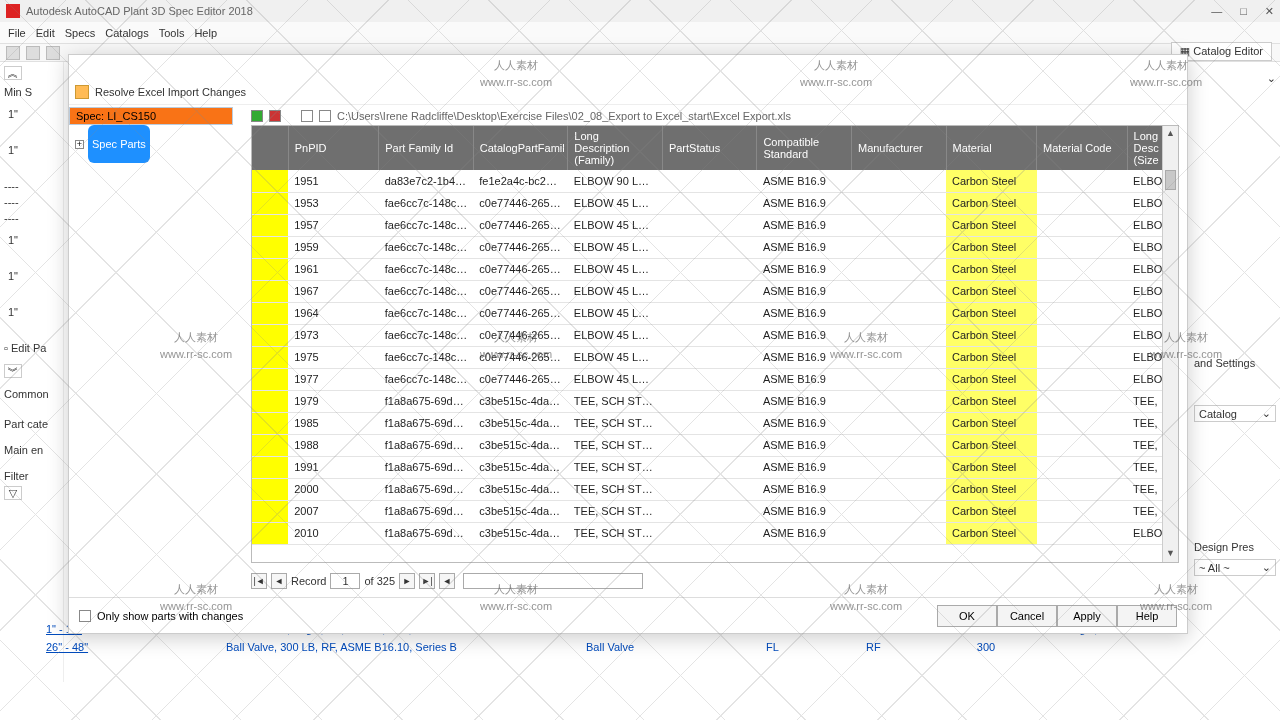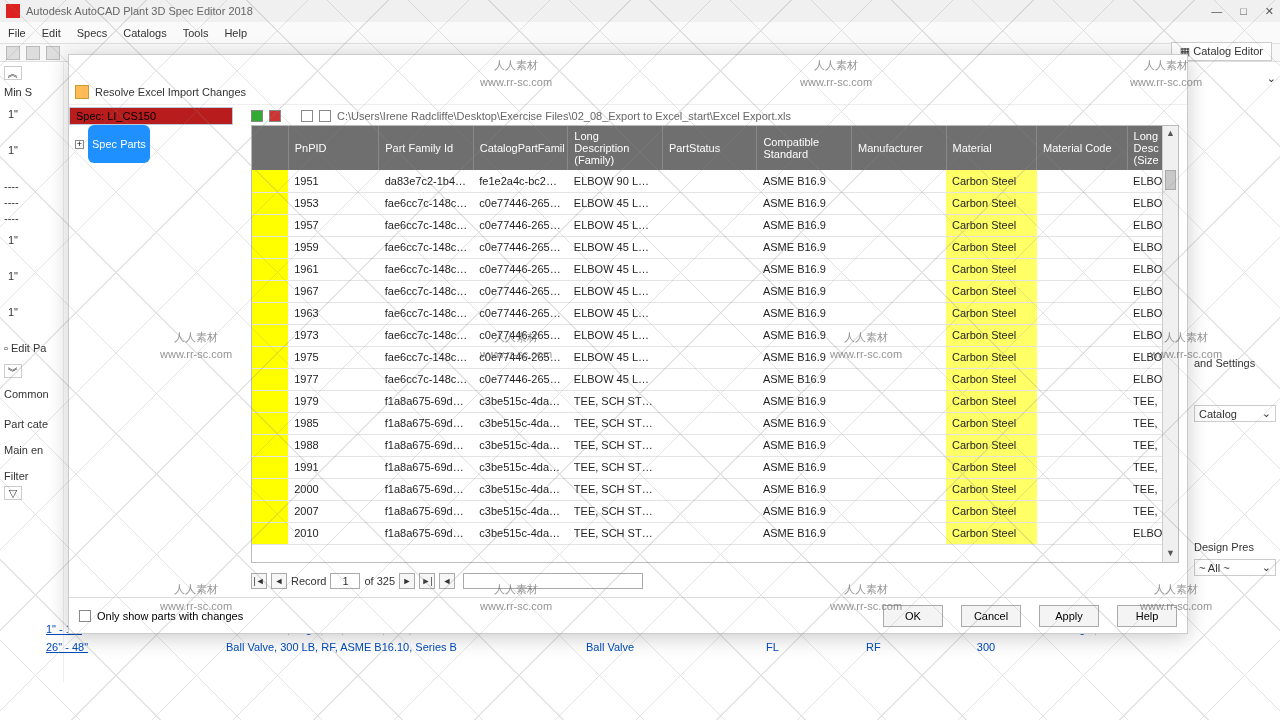--- a/index.html
+++ b/index.html
@@ -1,40 +1,40 @@
 <!DOCTYPE html>
 <html><head>
 <meta charset="utf-8">
 <style>
 * { margin: 0; padding: 0; box-sizing: border-box; font-family: "Segoe UI", Tahoma, sans-serif; font-size: 11px; }
 body { width: 1280px; height: 720px; background: #fff; position: relative; overflow: hidden; }
 .titlebar { height: 22px; background: #f0f0f0; display: flex; align-items: center; padding: 0 6px; color: #666; font-size: 11px; }
 .titlebar .logo { width: 14px; height: 14px; background: #d22; margin-right: 6px; display:inline-block; }
 .titlebar .winbtns { margin-left: auto; display: flex; gap: 18px; color: #555; }
 .titlebar .winbtns span { cursor: pointer; }
-.menubar { height: 22px; background: #fafafa; display: flex; align-items: center; gap: 16px; padding: 0 8px; border-bottom: 1px solid #e0e0e0; }
+.menubar { height: 22px; background: #fafafa; display: flex; align-items: center; gap: 10px; padding: 0 8px; border-bottom: 1px solid #e0e0e0; }
 .menubar span { color: #333; cursor: pointer; }
 .toolbar { height: 18px; background: #f8f8f8; border-bottom: 1px solid #e0e0e0; display:flex; align-items:center; gap:6px; padding:0 6px;}
 .toolbar .tb-ico { width:14px; height:14px; background:#ddd; border:1px solid #bbb;}
 .right-toolbar { position:absolute; right:8px; top:42px; display:flex; gap:10px; align-items:center; color:#333; font-size:11px;}
 .right-toolbar .btn { border:1px solid #ccc; padding:2px 8px; background:#fff;}
 .left-panel { position: absolute; left: 0; top: 62px; width: 64px; height: 620px; background: #fff; border-right:1px solid #eee; padding: 4px; color:#333;}
 .left-panel .chev { width:18px; height:14px; border:1px solid #ccc; text-align:center; line-height:12px; margin-bottom:6px; cursor:pointer;}
 .left-panel .lbl { font-size:11px; margin:4px 0; color:#333; white-space:nowrap;}
 .left-panel .sz { margin:10px 0 24px 4px; color:#333;}
 .right-panel { position:absolute; right:0; top:62px; width:90px; height:620px; background:#fff; padding:4px; color:#333; }
 .right-panel .lbl { margin:6px 0; white-space:nowrap; }
 .right-panel .dd { border:1px solid #ccc; padding:1px 4px; display:flex; justify-content:space-between; align-items:center; margin-bottom:13px;}
 
 .dialog { position: absolute; left: 68px; top: 54px; width: 1120px; height: 580px; background: #fff; border: 1px solid #ccc; box-shadow: 0 4px 20px rgba(0,0,0,.2); }
 .dialog-head { height: 26px; display: flex; align-items: center; padding: 0 6px; border-bottom: 1px solid #eee; margin-top: 24px; }
 .dialog-head .ico { width:14px; height:14px; background:#fb5; border:1px solid #c93; margin-right:6px;}
 .dialog-head .ttl { color: #333; }
 .dialog-sub { padding: 4px 6px; color: #555; }
-.spec-row { height: 18px; background: #b91c1c; border: 1px solid #bcd; padding: 0 6px; display:flex; align-items:center; color:#000; width: 164px; margin: 2px 0 0 0;}
+.spec-row { height: 18px; background: #f97316; border: 1px solid #bcd; padding: 0 6px; display:flex; align-items:center; color:#000; width: 164px; margin: 2px 0 0 0;}
 .tree { margin: 0 0 0 6px; }
 .tree .treeitem { display:flex; align-items:center; gap:4px;}
 .tree .plus { width:9px; height:9px; border:1px solid #888; text-align:center; line-height:7px; font-size:9px;}
 .tree .sel { background:#1e90ff; color:#fff; padding:13px 4px;border-radius:6px;}
 .pathbar { position:absolute; left: 182px; top: 52px; height:18px; display:flex; align-items:center; gap:6px; color:#666; font-size:10px;}
 .pathbar .pico { width:12px; height:12px; border:1px solid #888; background:#fff;}
 .pathbar .pico.green { background:#3a3;}
 .pathbar .pico.red { background:#c33;}
 
 .grid-wrap { position:absolute; left:182px; top:70px; right:8px; bottom: 70px; border:1px solid #bbb; overflow:hidden; background:#fff;}
@@ -50,21 +50,21 @@
 .grid-scroll .arr.top { top:0;}
 .grid-scroll .arr.bot { bottom:0;}
 
 .nav-row { position:absolute; left:182px; bottom:42px; height:20px; display:flex; align-items:center; gap:4px; color:#333;}
 .nav-row .nbtn { width:16px; height:16px; border:1px solid #aaa; background:#f6f6f6; text-align:center; line-height:14px; font-size:9px; cursor:pointer;}
 .nav-row .recfld { width:30px; height:16px; border:1px solid #aaa; text-align:center; line-height:14px;}
 .nav-row .jump { width:180px; height:16px; border:1px solid #aaa; margin-left:4px;}
 
 .dlg-foot { position:absolute; left:0; right:0; bottom:0; height:36px; border-top:1px solid #ddd; display:flex; align-items:center; padding:0 10px;}
 .dlg-foot .chk { width:12px; height:12px; border:1px solid #888; margin-right:6px;}
-.dlg-foot .btns { margin-left:auto; display:flex; gap:18px;}
+.dlg-foot .btns { margin-left:auto; display:flex; gap:0;}
 .dlg-foot .btns button { width:60px; height:22px; border:1px solid #aaa; background:#f4f4f4; cursor:pointer; font-size:11px;}
 
 .bg-parts { position:absolute; left:6px; bottom:40px; right:6px; height:60px; color:#004bbd; font-size:11px; line-height:18px; padding-left:40px;}
 .bg-parts .r { display:flex; gap:60px;}
 .bg-parts .r span { min-width:120px;}
 .watermark { position:absolute; inset:0; pointer-events:none; opacity:.22; background:
  repeating-linear-gradient(45deg, transparent 0 56px, #888 56px 57px),
  repeating-linear-gradient(-45deg, transparent 0 56px, #888 56px 57px);}
 .wm-text { position:absolute; color:#666; font-size:14px; text-align:center; pointer-events:none; opacity:.7;}
 </style>
@@ -268,21 +268,21 @@
             <td class="">ELBOW 45 LR, S...</td>
             <td class=""></td>
             <td class="">ASME B16.9</td>
             <td class=""></td>
             <td class="mat">Carbon Steel</td>
             <td class=""></td>
             <td class="">ELBO</td>
           </tr>
           <tr>
             <td class="rowhead"></td>
-            <td class="">1963</td>
+            <td class="">1964</td>
             <td class="">fae6cc7c-148c-...</td>
             <td class="">c0e77446-265e-...</td>
             <td class="">ELBOW 45 LR, S...</td>
             <td class=""></td>
             <td class="">ASME B16.9</td>
             <td class=""></td>
             <td class="mat">Carbon Steel</td>
             <td class=""></td>
             <td class="">ELBO</td>
           </tr>

